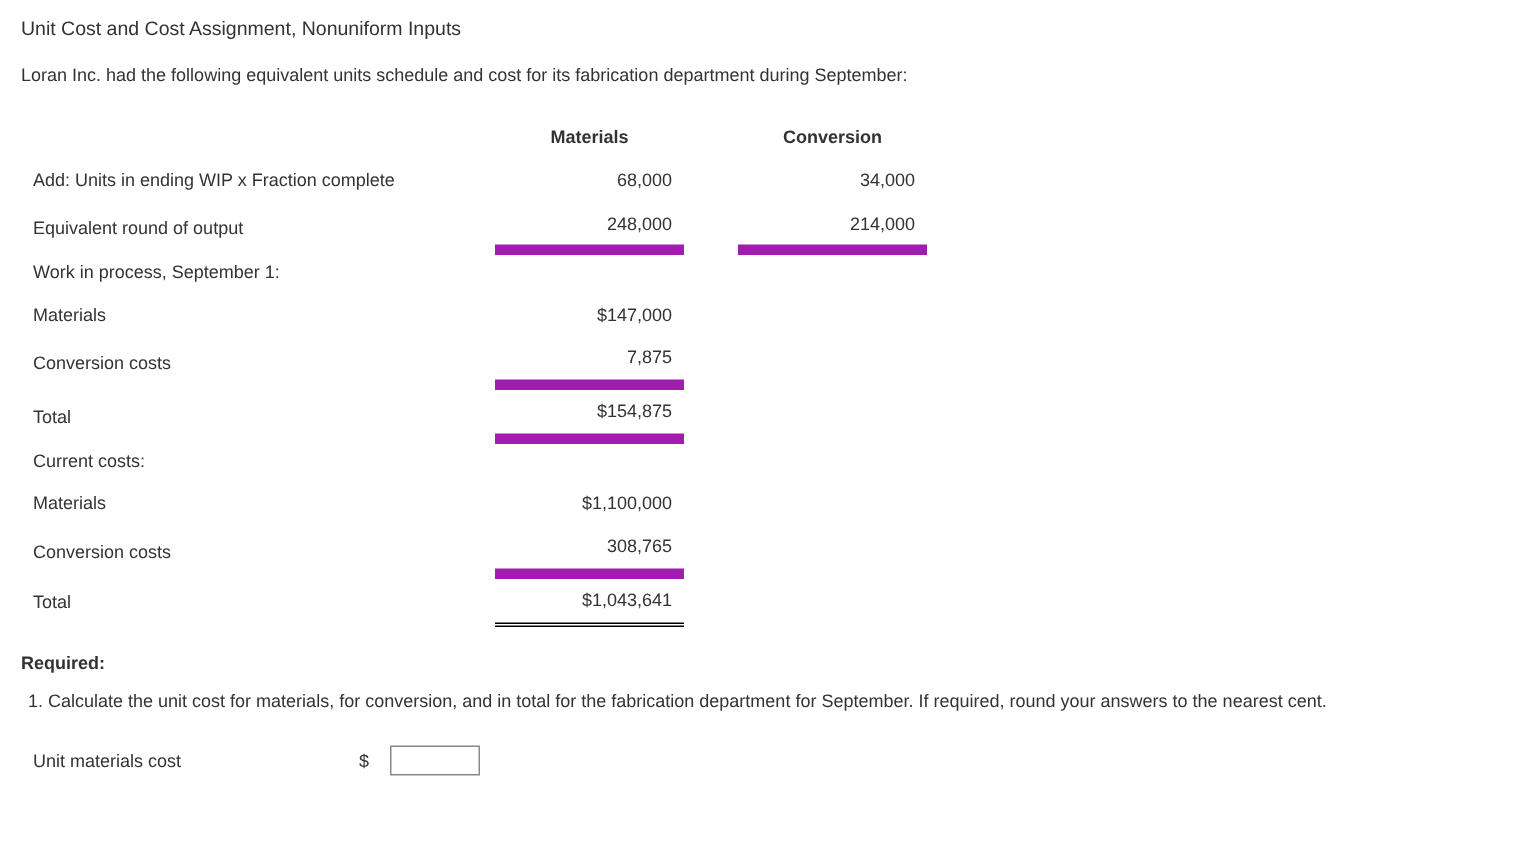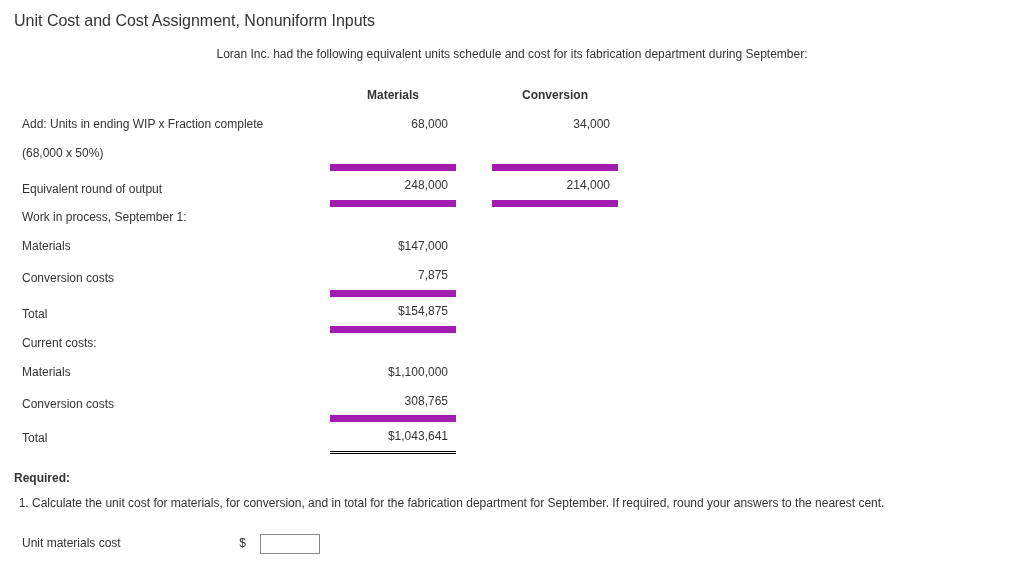--- a/index.html
+++ b/index.html
@@ -4,26 +4,25 @@
 <style>
   body {
     font-family: Arial, Helvetica, sans-serif;
     font-size: 12px;
     color: #333;
     margin: 0;
     padding: 10px 14px;
     line-height: 1.4;
   }
   .title {
-    font-size: 16px;
+    font-size: 13px;
     margin-bottom: 14px;
   }
   .intro {
     margin-bottom: 18px;
-    text-align: center;
   }
   table.sched {
     border-collapse: collapse;
     margin-bottom: 16px;
   }
   table.sched td {
     padding: 6px 8px;
     vertical-align: bottom;
   }
   .label-col { width: 300px; }
@@ -60,26 +59,20 @@
     <td class="label-col"></td>
     <td class="num-col hdr">Materials</td>
     <td style="width:20px"></td>
     <td class="num-col hdr">Conversion</td>
   </tr>
   <tr>
     <td class="label-col">Add: Units in ending WIP x Fraction complete</td>
     <td class="num-col">68,000</td>
     <td></td>
     <td class="num-col">34,000</td>
-  </tr>
-  <tr>
-    <td class="label-col indent1">(68,000 x 50%)</td>
-    <td class="num-col bb"></td>
-    <td></td>
-    <td class="num-col bb"></td>
   </tr>
   <tr>
     <td class="label-col">Equivalent round of output</td>
     <td class="num-col bb">248,000</td>
     <td></td>
     <td class="num-col bb">214,000</td>
   </tr>
   <tr>
     <td class="label-col indent1">Work in process, September 1:</td>
     <td class="num-col"></td>

